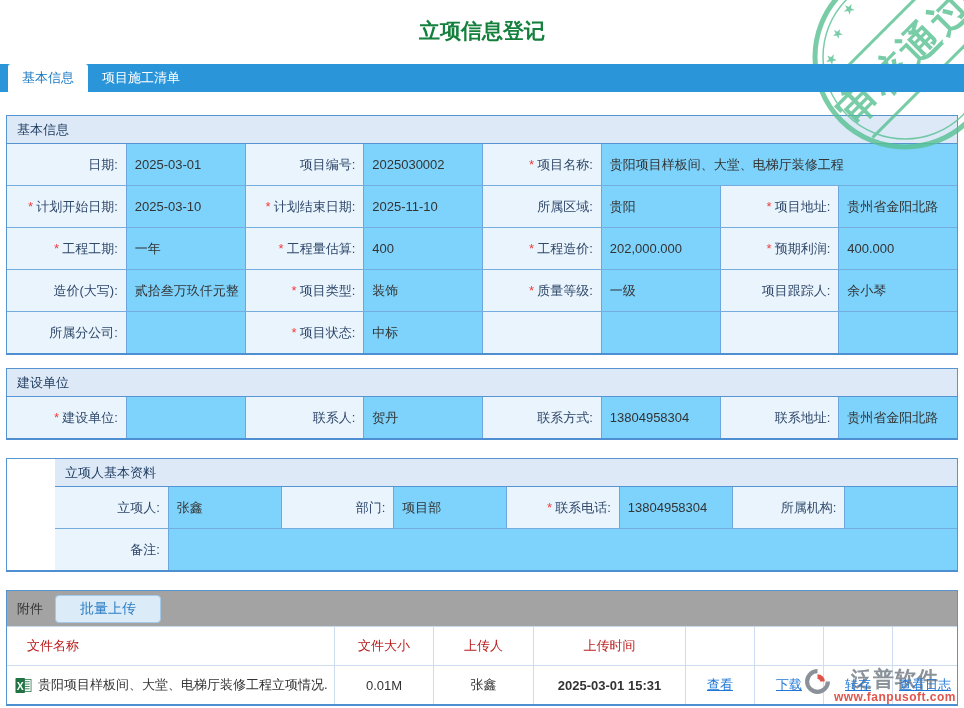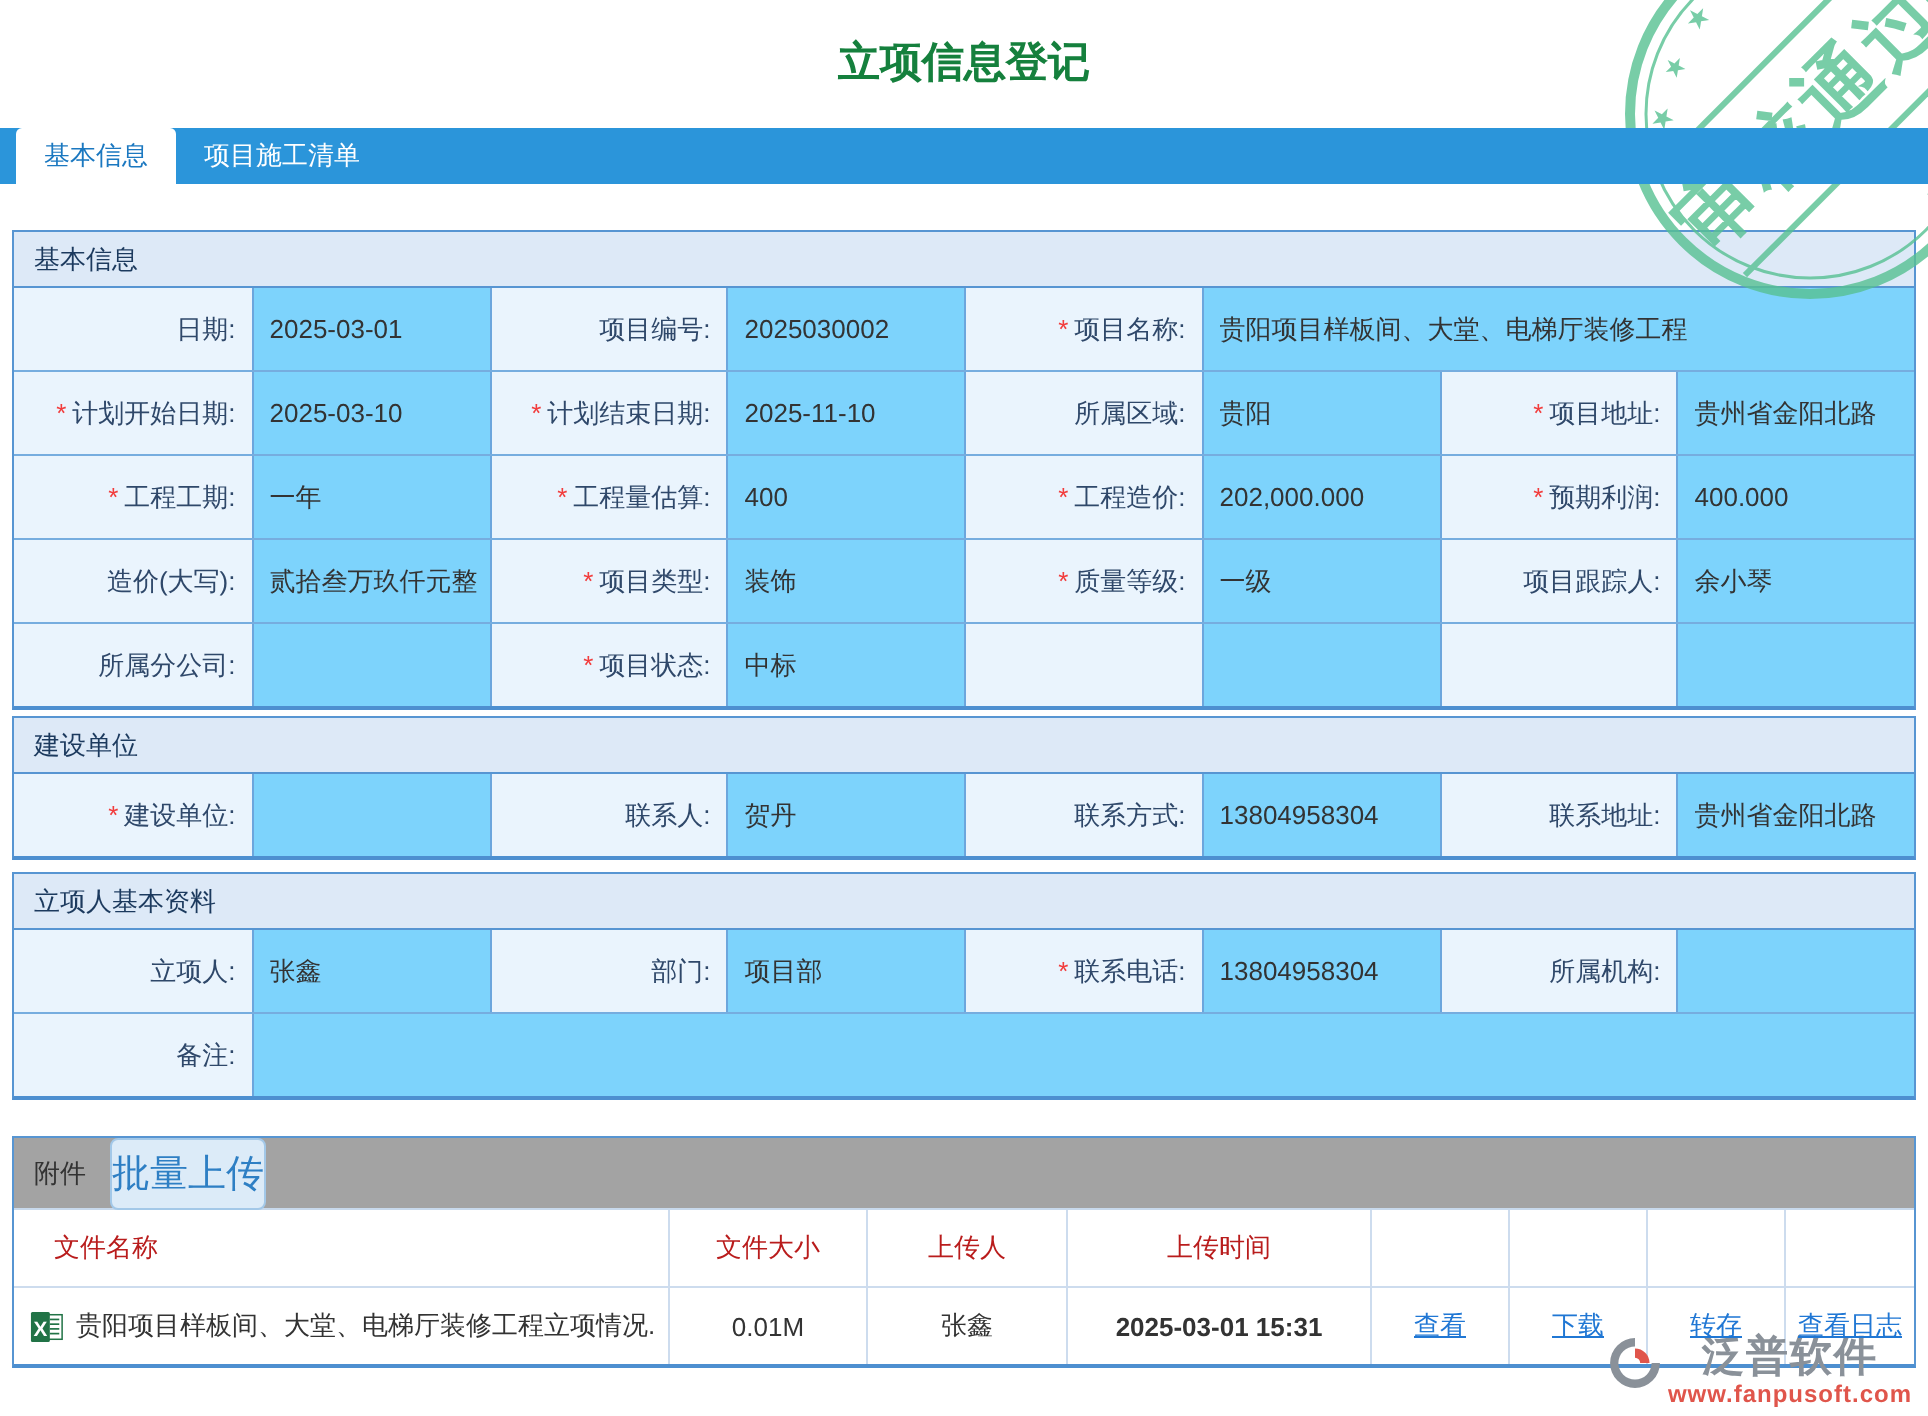--- a/index.html
+++ b/index.html
@@ -27,22 +27,22 @@
   .stamp {
     position:absolute; left:805px; top:-43px; width:200px; height:200px;
     z-index:4; opacity:0.8; pointer-events:none;
   }
   
   .content { padding:0 6px; }
   .box {
     border:1px solid #5795d2; border-bottom:2px solid #4d8fd0; background:#fff;
   }
   .box1 { margin-top:23px; }
-  .box2 { margin-top:3px; }
-  .box3 { margin-top:6px; }
+  .box2 { margin-top:13px; }
+  .box3 { margin-top:18px;padding-left:48px; }
   .box4 { margin-top:18px; }
   .sec-header {
     height:28px; display:flex; align-items:center; padding-left:10px;
     background:#dde9f7; color:#1c3a5e; font-size:13px;
     border-bottom:1px solid #5795d2;
   }
   .frow { display:grid; grid-template-columns:repeat(8,1fr); }
   .frow + .frow { border-top:1px solid #76addf; }
   .cell {
     min-height:41px; display:flex; align-items:center;
@@ -55,21 +55,21 @@
   .span3 { grid-column:span 3; }
   .span7 { grid-column:span 7; }
   .star { color:#f23d3d; margin-right:3px; font-size:13px; }
   
   .att-header {
     height:36px; display:flex; align-items:center; padding-left:10px;
     background:#a3a3a3; border-bottom:1px solid #c8d9ec;
   }
   .att-title { font-size:13px; color:#333; }
   .batch-btn {
-    margin-left:12px; padding:4px 0; font-size:19px; color:#2e7fc4;
+    margin-left:12px; padding:4px 24px; font-size:14px; color:#2e7fc4;
     background:#dcebf8; border:1px solid #a3c8e8; border-radius:4px; cursor:pointer;
   }
   .att-grid { display:grid; grid-template-columns:327px 99px 100px 152px 69px 69px 69px 1fr; }
   .att-row + .att-row { border-top:1px solid #cddcee; }
   .att-cell {
     min-height:38px; border-left:1px solid #cddcee; display:flex; align-items:center;
     justify-content:center; font-size:13px; color:#b91c1c; overflow:hidden; white-space:nowrap;
   }
   .att-cell:first-child { border-left:none; justify-content:flex-start; padding-left:20px; }
   .att-row.data .att-cell { color:#333; }

